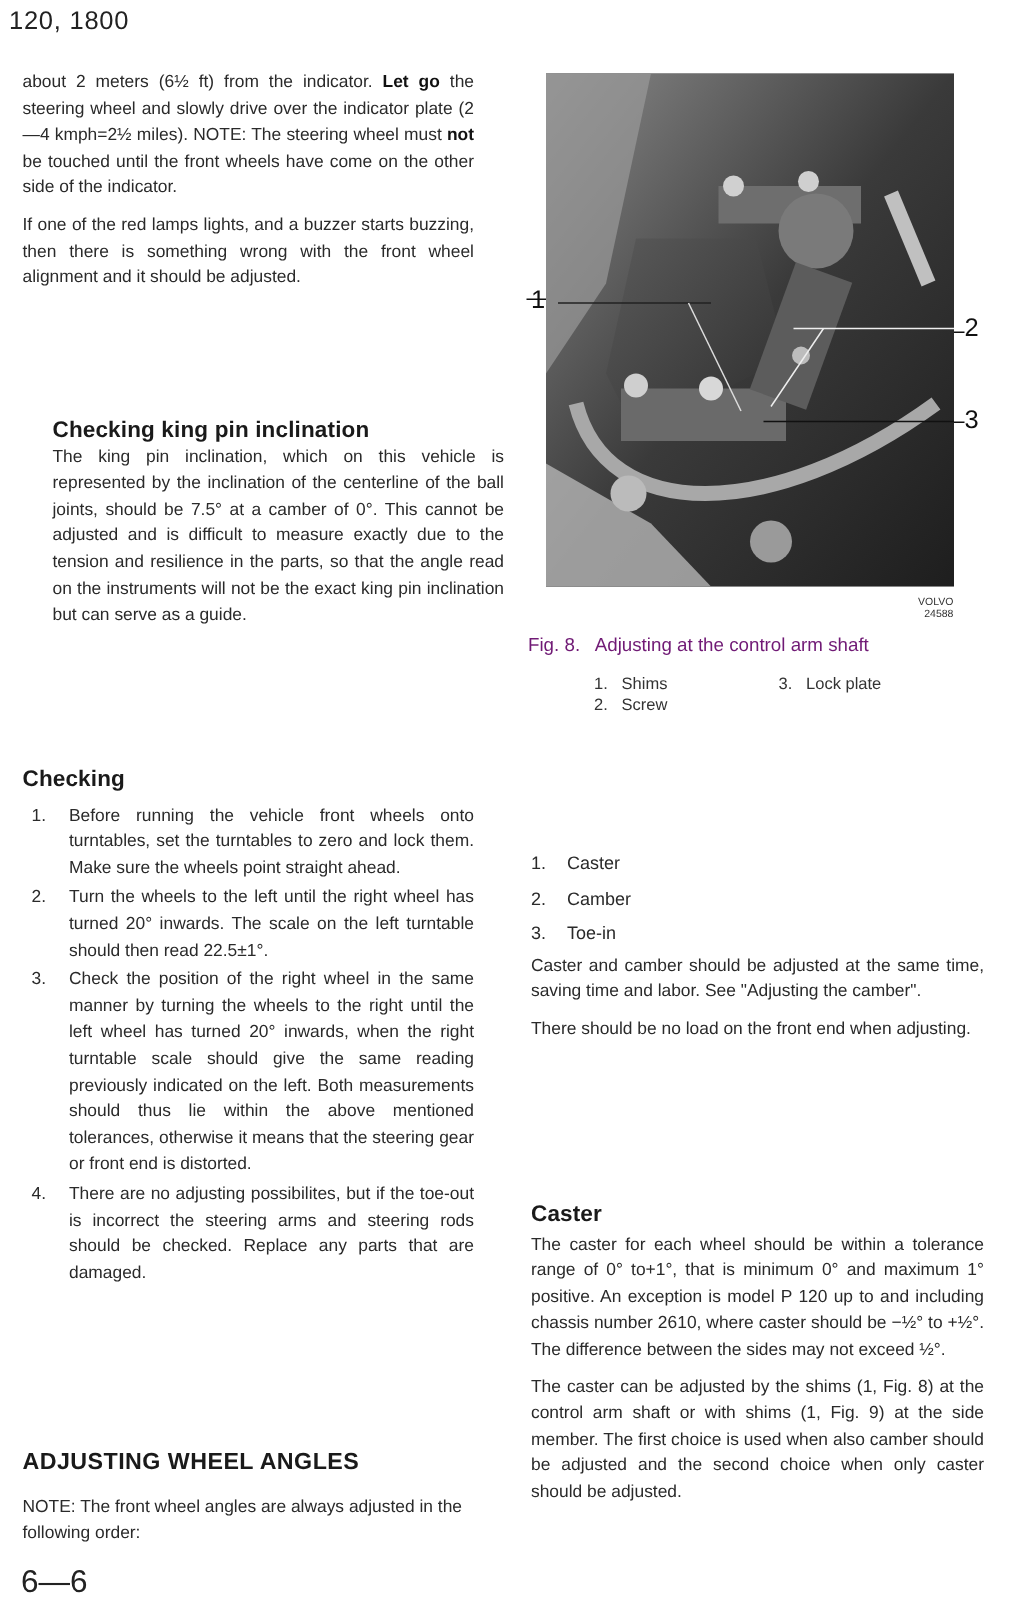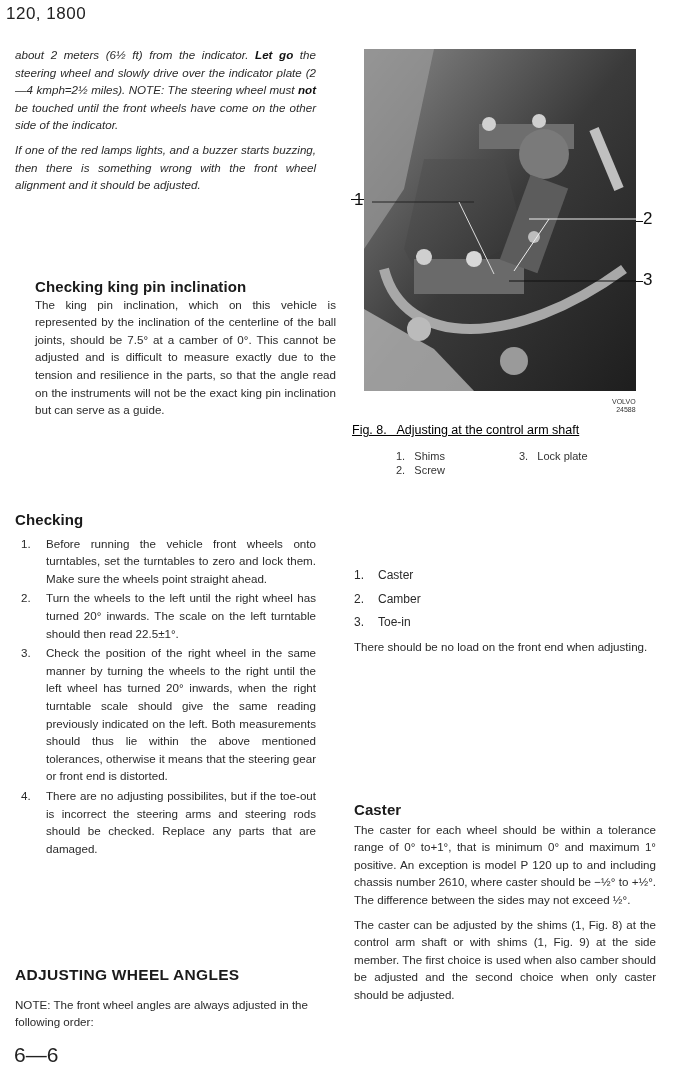--- a/index.html
+++ b/index.html
@@ -19,30 +19,30 @@
   ol.num { list-style: none; margin: 0; padding: 0; }
   ol.num li { position: relative; padding-left: 31px; margin-bottom: 2px; }
   ol.num li .n { position: absolute; left: 6px; top: 0; }
   .simple-list { list-style: none; margin: 0; padding: 0; }
   .simple-list li { position: relative; padding-left: 24px; height: 23.5px; font-size: 12px; }
   .simple-list li .n { position: absolute; left: 0; }
   .fig { left: 364px; top: 49px; width: 272px; height: 342px; background: #2a2a2a; overflow: hidden; }
   .fig svg { display: block; }
   .callout { font-size: 17px; color: #111; }
   .volvo { left: 612px; top: 398px; font-size: 7px; line-height: 8px; text-align: right; color: #333; }
-  .caption { left: 352px; top: 423px; font-size: 12.5px; color: #000000; text-decoration: underline; }
+  .caption { left: 352px; top: 423px; font-size: 12.5px; color: #701a75; }
   .legend { font-size: 11px; line-height: 15px; color: #333; }
   b { color: #111; }
 </style>
 </head>
 <body>
 
 <div class="abs header">120, 1800</div>
 
-<div class="abs col left" style="top:46px;font-style:italic;">
+<div class="abs col left" style="top:46px;">
   <p><span>about 2 meters (6½ ft) from the indicator. </span><b>Let go</b><span> the steering wheel and slowly drive over the indicator plate (2—4 kmph=2½ miles). NOTE: The steering wheel must </span><b>not</b><span> be touched until the front wheels have come on the other side of the indicator.</span></p>
   <p>If one of the red lamps lights, and a buzzer starts buzzing, then there is something wrong with the front wheel alignment and it should be adjusted.</p>
 </div>
 
 <div class="abs col left" style="top:278px;margin-left:20px;">
   <h2>Checking king pin inclination</h2>
   <p>The king pin inclination, which on this vehicle is represented by the inclination of the centerline of the ball joints, should be 7.5° at a camber of 0°. This cannot be adjusted and is difficult to measure exactly due to the tension and resilience in the parts, so that the angle read on the instruments will not be the exact king pin inclination but can serve as a guide.</p>
 </div>
 
 <div class="abs col left" style="top:511px;">
@@ -113,20 +113,21 @@
 <div class="abs legend" style="left:396px; top:449px;"><span>1.</span>&nbsp;&nbsp;&nbsp;<span>Shims</span></div>
 <div class="abs legend" style="left:396px; top:463px;"><span>2.</span>&nbsp;&nbsp;&nbsp;<span>Screw</span></div>
 <div class="abs legend" style="left:519px; top:449px;"><span>3.</span>&nbsp;&nbsp;&nbsp;<span>Lock plate</span></div>
 
 <div class="abs col right" style="top:567px;">
   <ul class="simple-list">
     <li><span class="n">1.</span><span>Caster</span></li>
     <li><span class="n">2.</span><span>Camber</span></li>
     <li><span class="n">3.</span><span>Toe-in</span></li>
   </ul>
+  <p style="margin-top:-3px;">Caster and camber should be adjusted at the same time, saving time and labor. See "Adjusting the camber".</p>
   <p>There should be no load on the front end when adjusting.</p>
 </div>
 
 <div class="abs col right" style="top:801px;">
   <h2 style="margin-bottom:2px;">Caster</h2>
   <p>The caster for each wheel should be within a tolerance range of 0° to+1°, that is minimum 0° and maximum 1° positive. An exception is model P 120 up to and including chassis number 2610, where caster should be −½° to +½°. The difference between the sides may not exceed ½°.</p>
   <p>The caster can be adjusted by the shims (1, Fig. 8) at the control arm shaft or with shims (1, Fig. 9) at the side member. The first choice is used when also camber should be adjusted and the second choice when only caster should be adjusted.</p>
 </div>
 
 <div class="abs footer">6—6</div>

